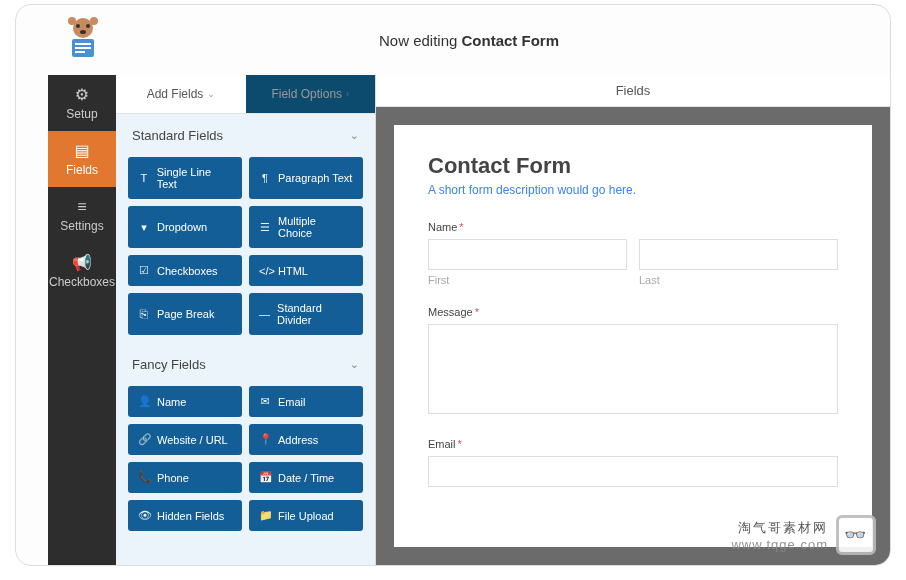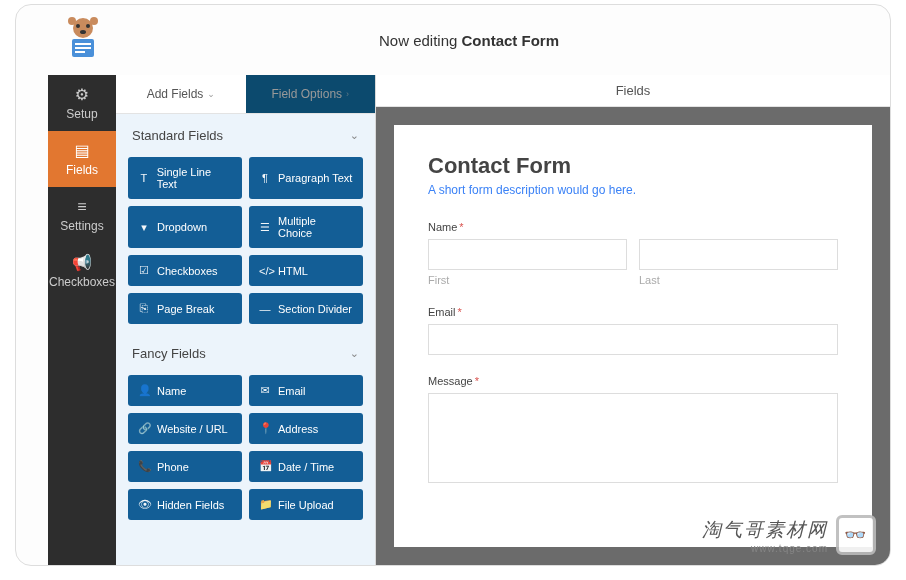--- a/index.html
+++ b/index.html
@@ -35,22 +35,22 @@
 .flabel { font-size: 11px; color: #444; margin-bottom: 6px; }
 .req { color: #d9534f; margin-left: 2px; }
 .name-row { display: flex; gap: 12px; }
 .name-row .col { flex: 1; }
 .tinput { width: 100%; border: 1px solid #ddd; padding: 7px; font-size: 13px; }
 .sublabel { font-size: 11px; color: #aaa; margin-top: 4px; }
 .fld { margin-bottom: 20px; }
 .tarea { width: 100%; border: 1px solid #ddd; height: 90px; padding: 7px; font-size: 13px; resize: none; }
 .watermark { position: absolute; right: 14px; bottom: 10px; display: flex; align-items: center; gap: 8px; opacity: .9; }
 .watermark .txt { text-align: right; }
-.watermark .l1 { font-size: 19px; color: #444; font-weight: 500; letter-spacing: 2px; font-style: italic; }
-.watermark .l2 { font-size: 10px; color: #888; letter-spacing: 1px; }
+.watermark .l1 { font-size: 13px; color: #444; font-weight: 500; letter-spacing: 2px; }
+.watermark .l2 { font-size: 13px; color: #888; letter-spacing: 1px; text-align: center; }
 .watermark .face { width: 40px; height: 40px; border: 3px solid #bbb; border-radius: 6px; display: flex; align-items: center; justify-content: center; background: #fff; }
 .watermark .glasses { font-size: 18px; color: #d9534f; }
 </style>
 </head>
 <body>
 
 <div class="app-frame">
   <div class="topbar">
     <div class="logo">
       <svg viewBox="0 0 50 50">
@@ -131,21 +131,21 @@
         <div class="field-btn">
             <span class="fi">&lt;/&gt;</span>
             <span>HTML</span>
           </div>
         <div class="field-btn">
             <span class="fi">⎘</span>
             <span>Page Break</span>
           </div>
         <div class="field-btn">
             <span class="fi">—</span>
-            <span>Section Divider</span>
+            <span>Standard Divider</span>
           </div>
       </div>
 
       <div class="group-head">
         <span>Fancy Fields</span>
           <span class="caron">⌄</span>
       </div>
       <div class="field-grid">
         <div class="field-btn">
             <span class="fi">👤</span>
@@ -197,27 +197,27 @@
                 <div class="sublabel">First</div>
               </div>
               <div class="col">
                 <input class="tinput" style="">
                 <div class="sublabel">Last</div>
               </div>
             </div>
           </div>
 
           <div class="fld">
+            <div class="flabel"><span>Message</span><span class="req">*</span></div>
+            <textarea class="tarea" style=""></textarea>
+          </div>
+
+          <div class="fld">
             <div class="flabel"><span>Email</span><span class="req">*</span></div>
             <input class="tinput" style="">
-          </div>
-
-          <div class="fld">
-            <div class="flabel"><span>Message</span><span class="req">*</span></div>
-            <textarea class="tarea" style=""></textarea>
           </div>
         </div>
       </div>
     </div>
   </div>
 
   <div class="watermark">
     <div class="txt">
       <div class="l1">淘气哥素材网</div>
       <div class="l2">www.tqge.com</div>

